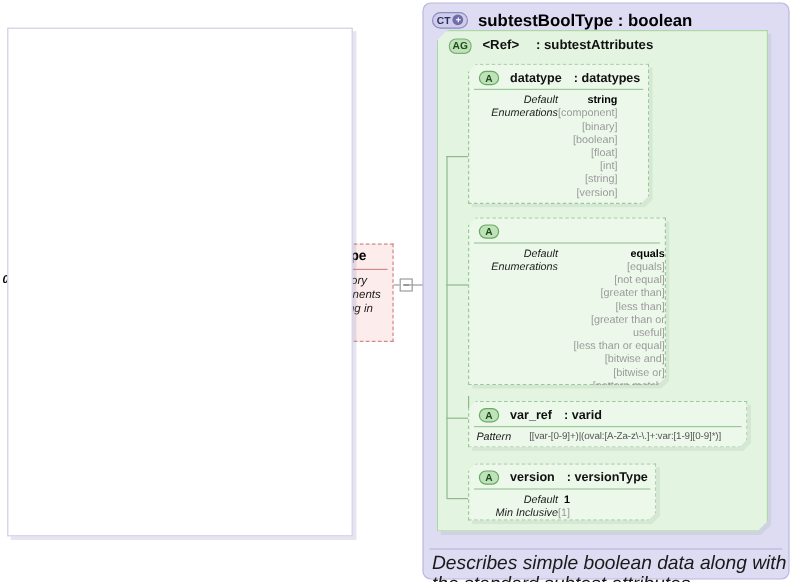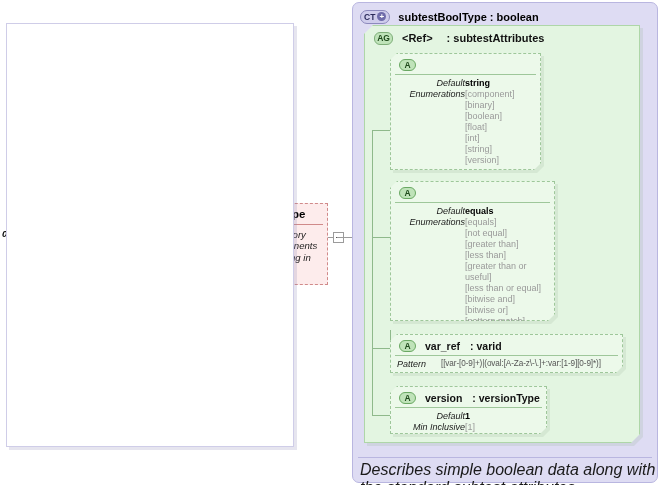--- a/index.html
+++ b/index.html
@@ -84,21 +84,21 @@
     padding:0 3px;height:14px;box-sizing:border-box;
     font-size:8.5px;font-weight:bold;color:#2b2b5a;
   }
   .badge-ct .plus{
     width:9px;height:9px;border-radius:50%;
     background:#6f6caa;color:#fff;
     font-size:8px;line-height:8px;
     display:flex;align-items:center;justify-content:center;
     font-weight:bold;
   }
-  .ct-title{font-size:11px;font-weight:bold;color:#000;}
+  .ct-title{font-size:14px;font-weight:bold;color:#000;}
 
   
   #ct-inner{
     position:absolute;left:6px;top:23px;width:288px;height:424px;
     background:#ffffff;
     border:1px solid #cfcde8;
     box-sizing:border-box;
     box-shadow:3px 3px 0 rgba(140,138,180,0.22);
   }
 
@@ -157,21 +157,21 @@
   }
   .attr-title{font-size:10.5px;font-weight:bold;color:#111;white-space:nowrap;}
   .attr-title .sep{display:inline-block;width:10px;}
   .attr-rule{height:1px;background:#9ec79a;margin:1px 4px 0 4px;}
   .attr-body{
     display:flex;padding:3px 0 0 6px;font-size:9px;
   }
   .prop-labels{
     width:68px;flex:0 0 68px;font-style:italic;color:#1a1a1a;line-height:11px;text-align:right;
   }
-  .prop-values{line-height:11px;color:#9a9a9a;}
+  .prop-values{line-height:11px;color:#9a9a9a;text-align:right;}
   .prop-values .first{color:#000;font-weight:bold;}
   .pattern-body{
     display:flex;padding:3px 0 0 6px;font-size:8.4px;align-items:flex-start;
   }
   .pattern-label{width:44px;flex:0 0 44px;font-style:italic;color:#1a1a1a;font-size:9px;}
   .pattern-value{color:#555;font-size:8.2px;letter-spacing:-0.1px;white-space:nowrap;}
 
   
   .tl{position:absolute;background:#8fb98b;}
 
@@ -232,20 +232,24 @@
   <div class="tl" style="left:372px;top:415px;width:18px;height:1px;"></div>
   <div class="tl" style="left:390px;top:112px;width:1px;height:19px;"></div>
   <div class="tl" style="left:390px;top:218px;width:1px;height:20px;"></div>
   <div class="tl" style="left:390px;top:330px;width:1px;height:19px;"></div>
   <div class="tl" style="left:390px;top:398px;width:1px;height:18px;"></div>
 
   <div class="attr-shadow" style="left:393px;top:56px;width:151px;height:117px;"></div>
   <div class="attr" id="attr-datatype" style="left:390px;top:53px;width:151px;height:117px;">
     <div class="attr-header">
       <div class="badge-a">A</div>
+      <div class="attr-title">
+        <span>datatype</span><span class="sep"></span><span>:</span>
+        <span>datatypes</span>
+      </div>
     </div>
     <div class="attr-rule"></div>
     <div class="attr-body">
       <div class="prop-labels">
         <div>Default</div>
         <div>Enumerations</div>
       </div>
       <div class="prop-values">
         <div class="first">string</div>
         <div>[component]</div>

